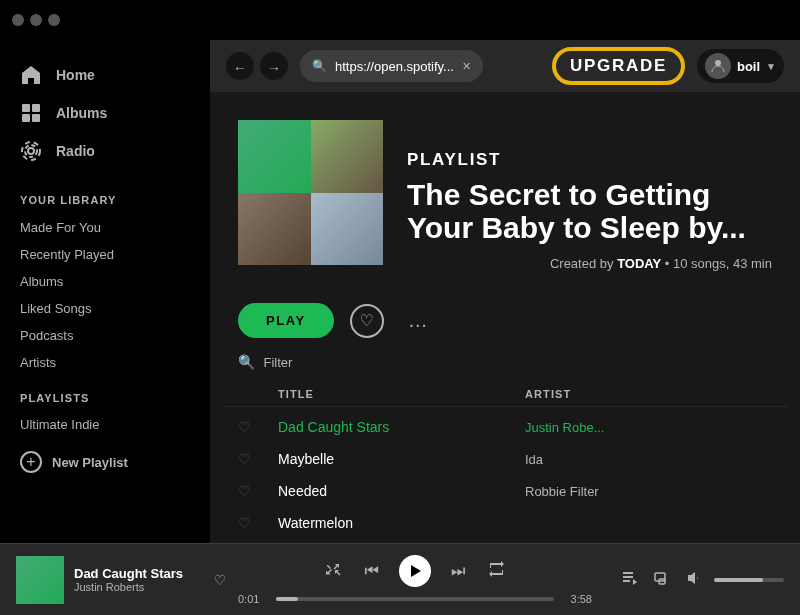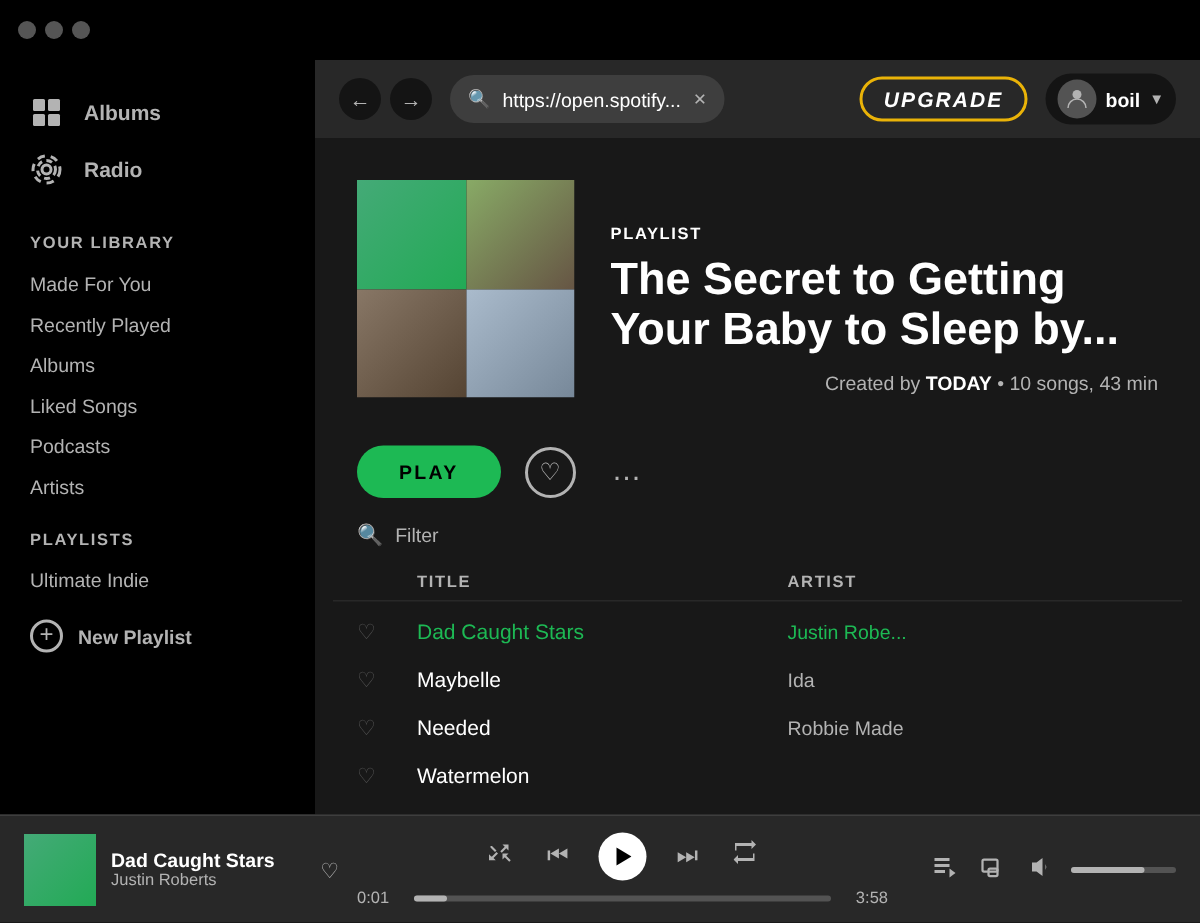--- a/index.html
+++ b/index.html
@@ -180,30 +180,29 @@
       font-size: 13px;
       color: #fff;
     }
     .url-bar .url-icon { color: #b3b3b3; font-size: 12px; }
     .url-close { color: #b3b3b3; font-size: 11px; cursor: pointer; margin-left: auto; }
 
     .nav-spacer { flex: 1; }
 
     .upgrade-btn {
       background: transparent;
-      border: 2px solid #eab308;
+      border: 4px solid #eab308;
       border-radius: 20px;
       color: #fff;
-      font-size: 14px;
+      font-size: 17px;
       font-weight: 700;
       letter-spacing: 0.1em;
       padding: 5px 14px;
       cursor: pointer;
       text-transform: uppercase;
-      font-style: italic;
     }
 
     .user-area {
       display: flex;
       align-items: center;
       gap: 6px;
       cursor: pointer;
       padding: 4px 8px;
       border-radius: 20px;
       background: rgba(0,0,0,0.5);
@@ -251,21 +250,21 @@
     .cover-q1 { background: linear-gradient(135deg, #4a7, #2a5); }
     .cover-q2 { background: linear-gradient(135deg, #8a6, #654); }
     .cover-q3 { background: linear-gradient(135deg, #876, #543); }
     .cover-q4 { background: linear-gradient(135deg, #abc, #789); }
 
     .playlist-info {
       flex: 1;
       padding-top: 30px;
     }
     .playlist-type {
-      font-size: 11px;
+      font-size: 17px;
       font-weight: 700;
       letter-spacing: 0.1em;
       text-transform: uppercase;
       color: #fff;
       margin-bottom: 8px;
     }
     .playlist-title {
       font-size: 30px;
       font-weight: 900;
       line-height: 1.1;
@@ -523,20 +522,28 @@
     <div class="dot"></div>
     <div class="dot"></div>
   </div>
 </div>
 
 <div class="main-layout">
 
   <div class="sidebar">
     <div class="nav-section">
 
+      <div class="nav-item">
+        <span class="nav-icon">
+          <svg width="22" height="22" viewBox="0 0 22 22" fill="currentColor">
+            <path d="M11 2L2 9v11h6v-6h6v6h6V9L11 2z"></path>
+          </svg>
+        </span>
+        <span>Home</span>
+      </div>
 
       <div class="nav-item">
         <span class="nav-icon">
           <svg width="22" height="22" viewBox="0 0 22 22" fill="currentColor">
             <rect x="2" y="2" width="8" height="8" rx="1"></rect>
             <rect x="12" y="2" width="8" height="8" rx="1"></rect>
             <rect x="2" y="12" width="8" height="8" rx="1"></rect>
             <rect x="12" y="12" width="8" height="8" rx="1"></rect>
           </svg>
         </span>
@@ -655,21 +662,21 @@
         <div class="track-artist">Justin Robe...</div>
       </div>
       <div class="track-row">
         <div class="track-heart">♡</div>
         <div class="track-title">Maybelle</div>
         <div class="track-artist">Ida</div>
       </div>
       <div class="track-row">
         <div class="track-heart">♡</div>
         <div class="track-title">Needed</div>
-        <div class="track-artist">Robbie Made</div>
+        <div class="track-artist">Robbie Filter</div>
       </div>
       <div class="track-row">
         <div class="track-heart">♡</div>
         <div class="track-title">Watermelon</div>
       </div>
       <div class="track-row">
         <div class="track-heart">♡</div>
         <div class="track-title">Go Leave</div>
         <div class="track-artist">Ariel Panack...</div>
       </div>

